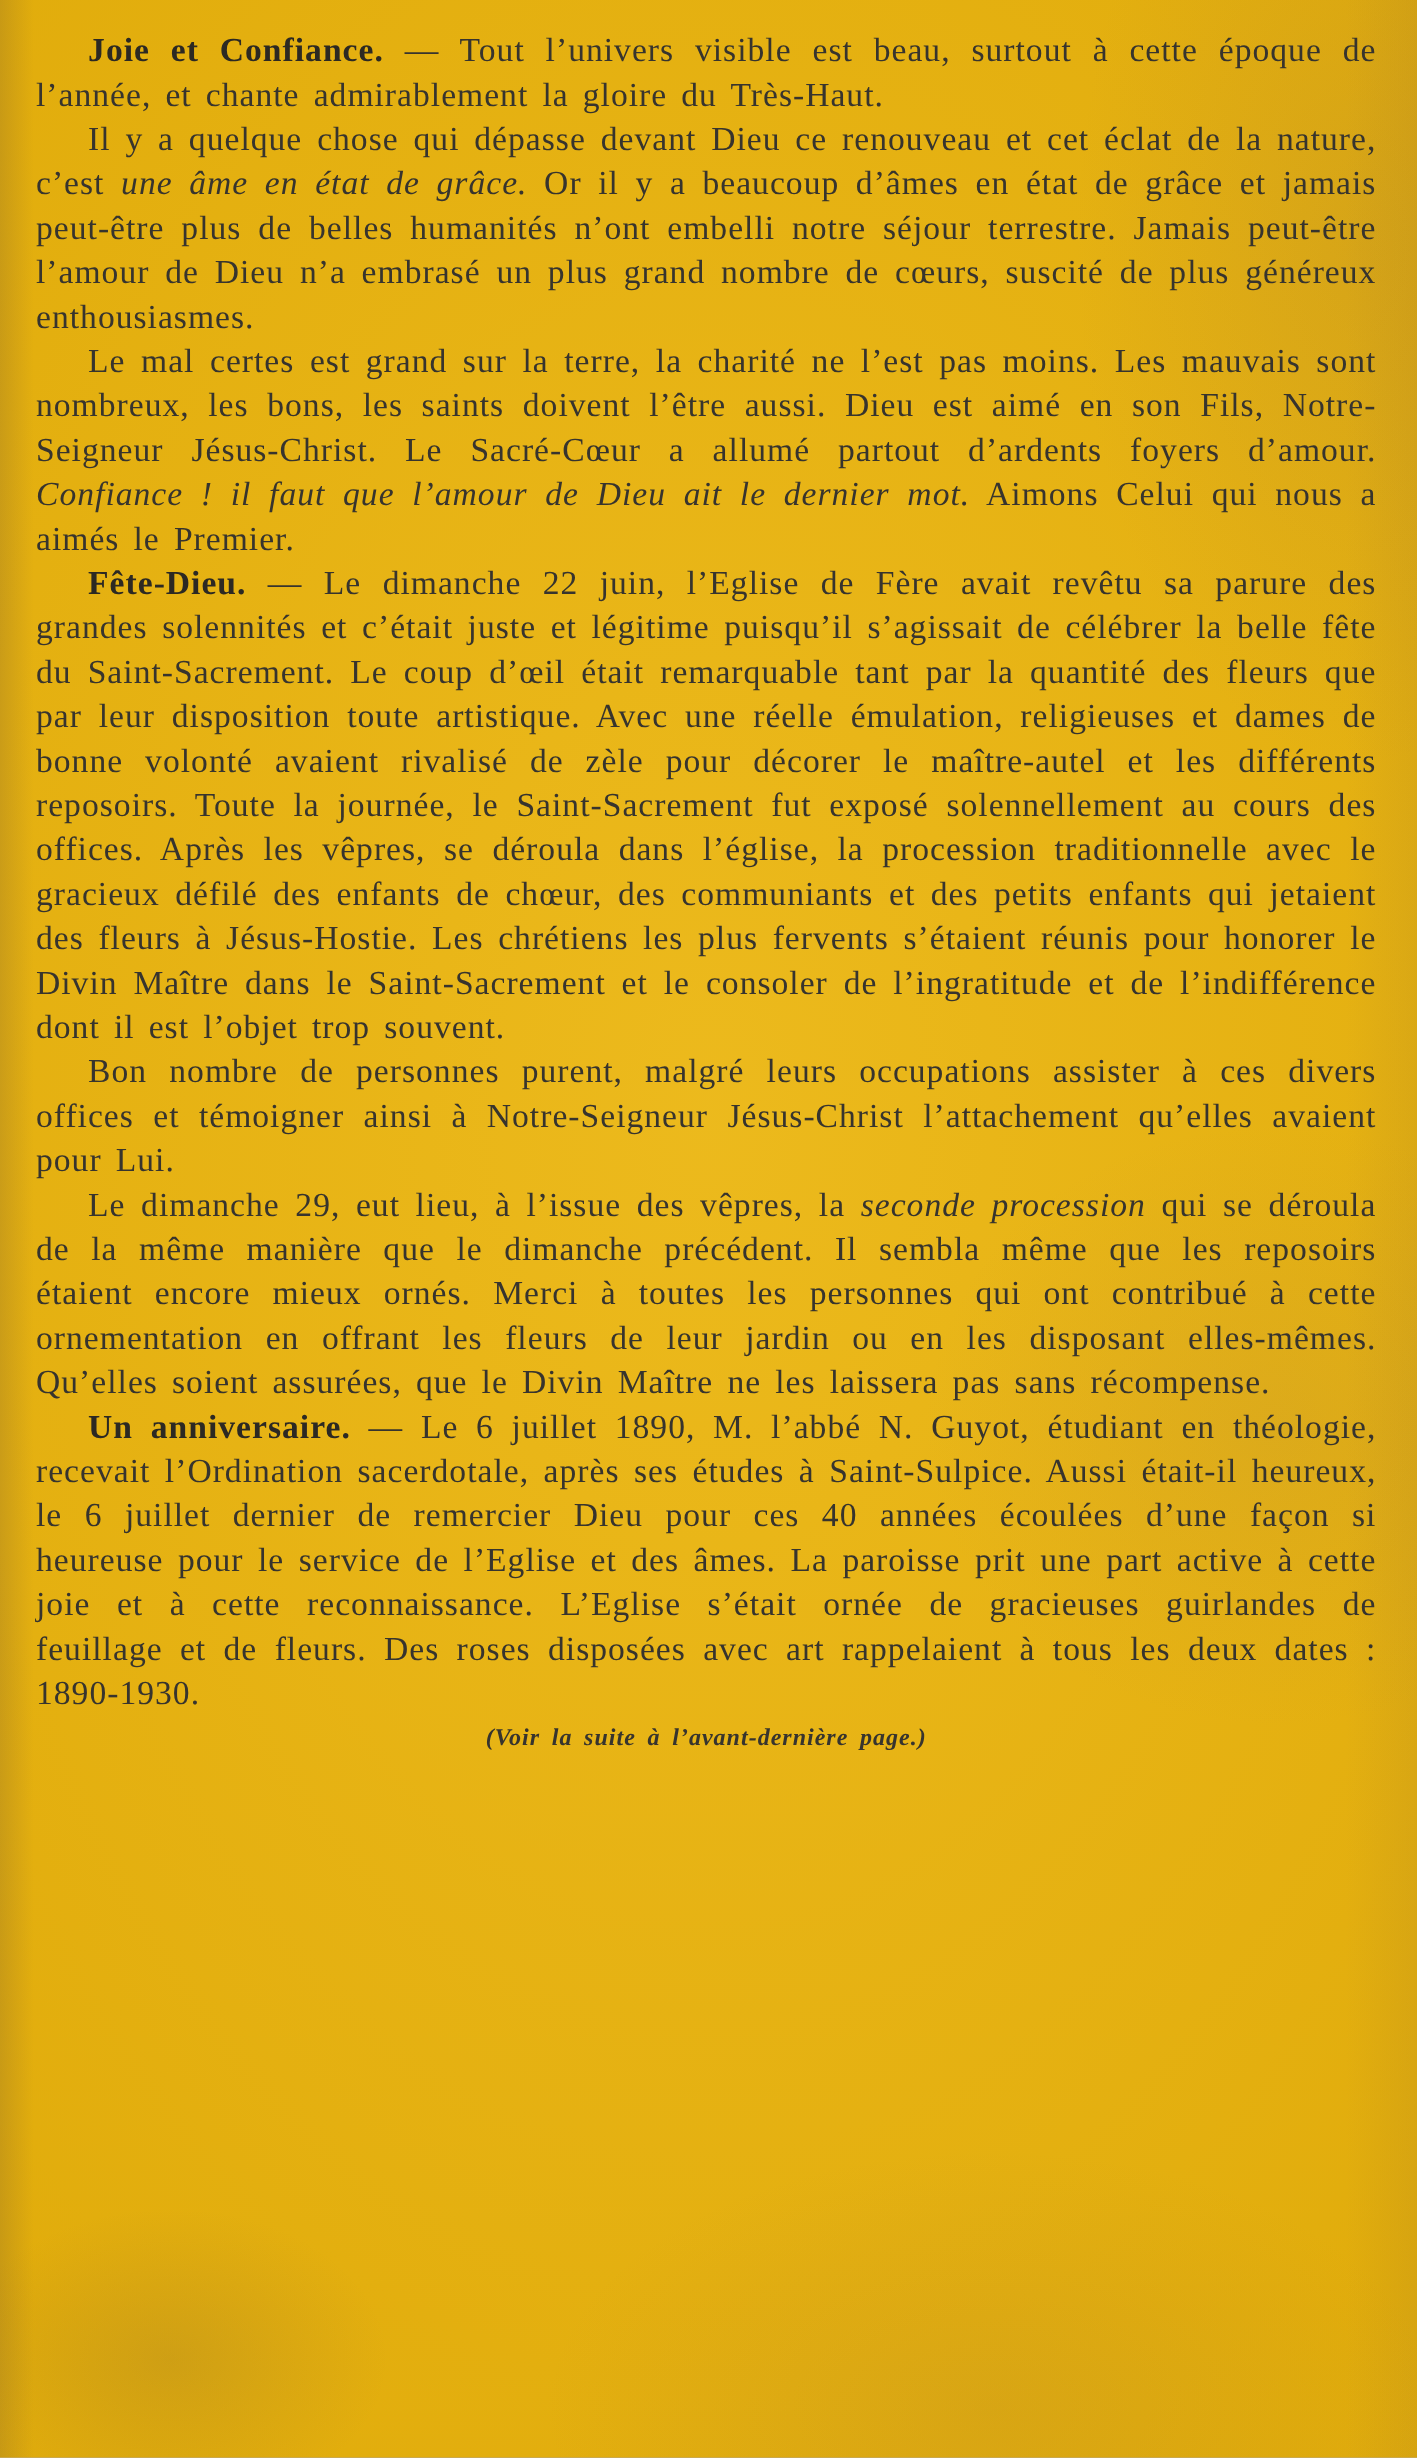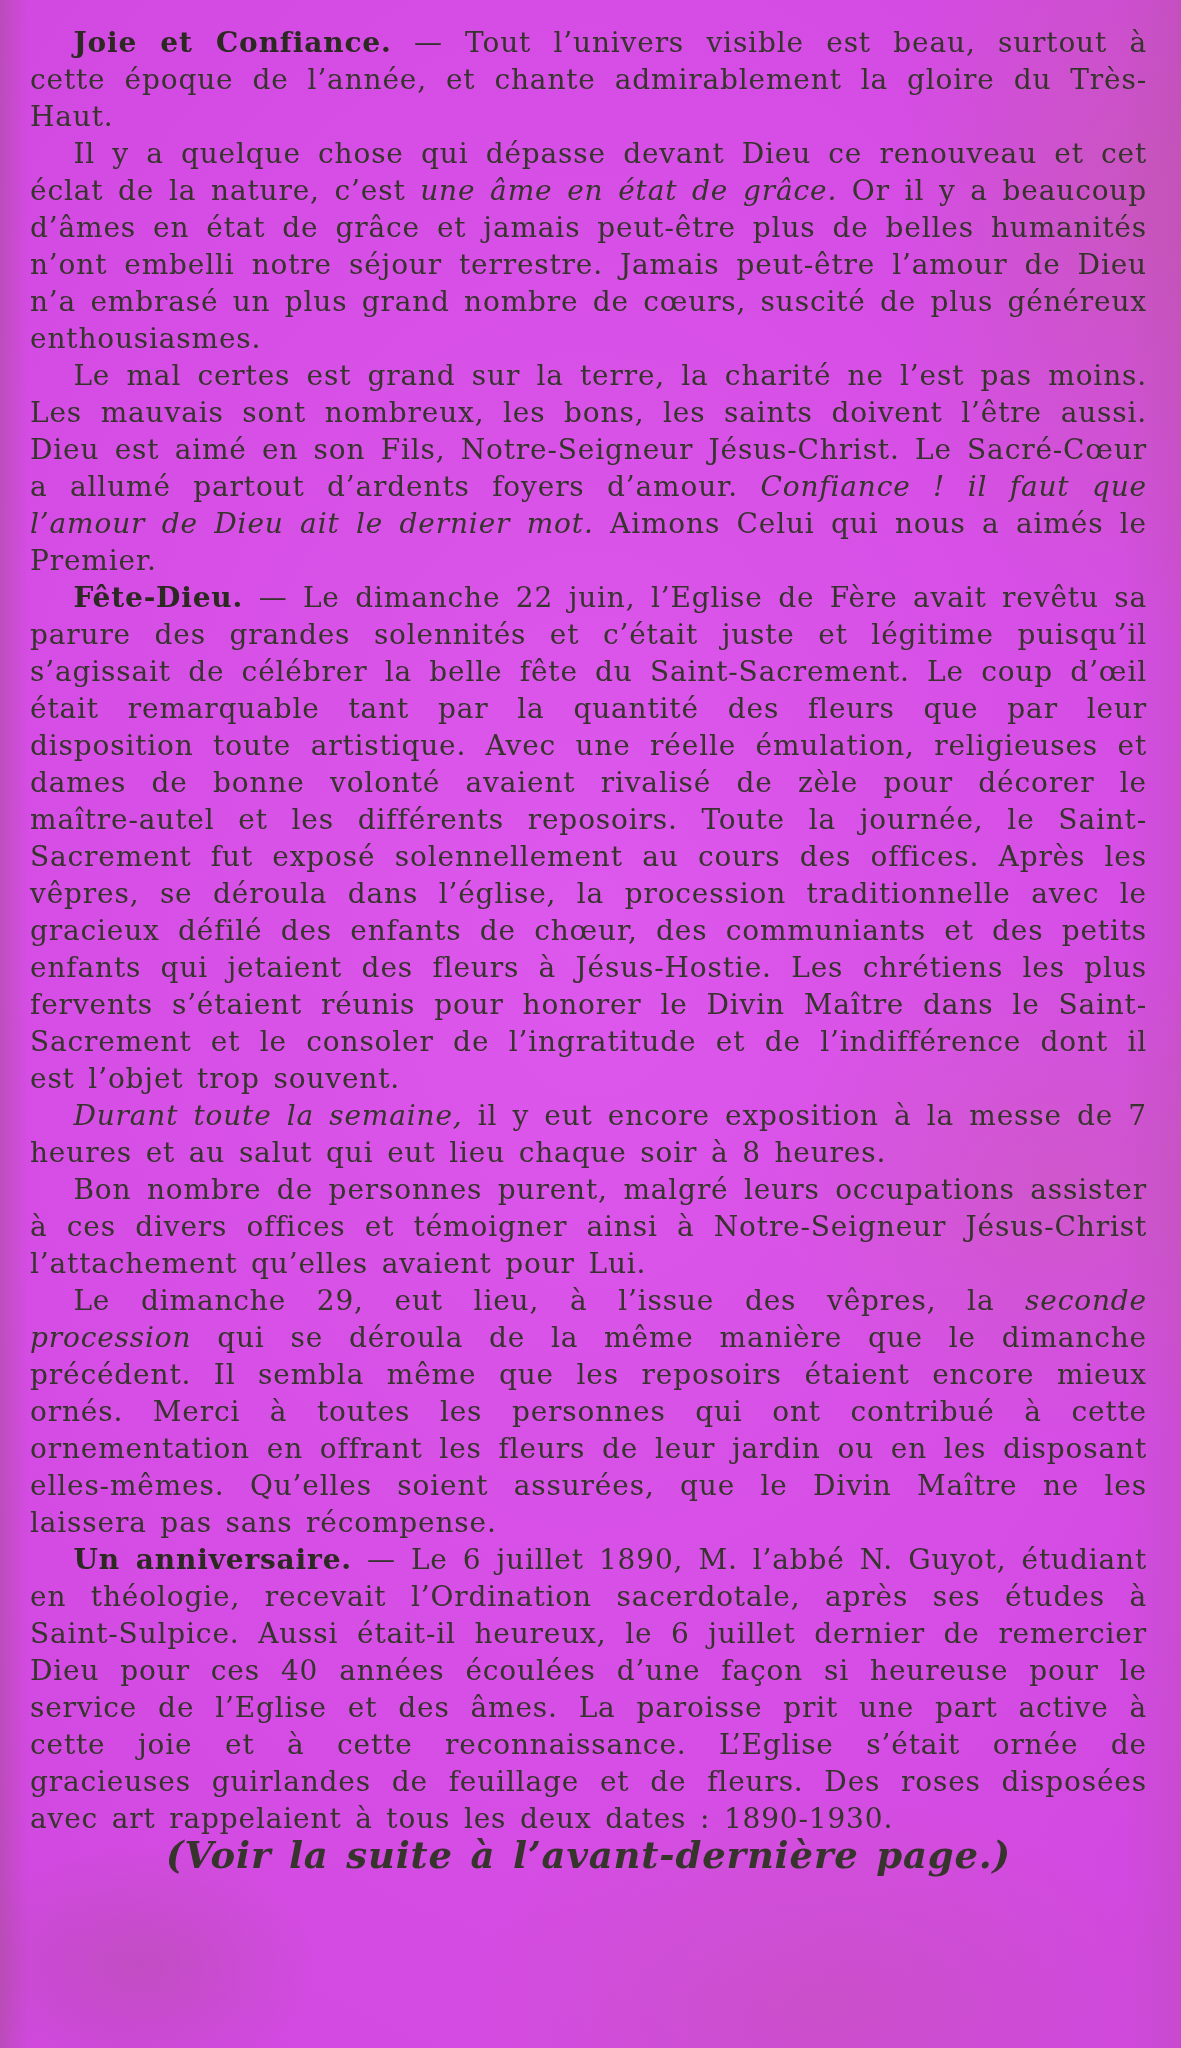--- a/index.html
+++ b/index.html
@@ -46,33 +46,32 @@
   }
   .seg-bold   { font-weight: 700; color: #2c2923; }
   .seg-italic { font-style: italic; }
   .seg-normal { }
   .footer-note {
     position: relative;
     z-index: 1;
     text-align: center;
     font-weight: 700;
     font-style: italic;
-    font-size: 37px;
+    font-size: 20px;
     margin-top: 0;
   }
 </style>
 </head>
 <body>
 
-<div class="page" style="background-color: #d946ef; color: rgb(55, 52, 46);">
+<div class="page" style="background-color: #eab308; color: rgb(55, 52, 46); font-family: Liberation Serif, serif;">
   <div class="texture"></div>
   <main class="article">
       <p class="para"><span class="seg-bold">Joie et Confiance.</span><span class="seg-normal"> — Tout l’univers visible est beau, surtout à cette époque de l’année, et chante admirablement la gloire du Très-Haut.</span></p>
       <p class="para"><span class="seg-normal">Il y a quelque chose qui dépasse devant Dieu ce renouveau et cet éclat de la nature, c’est </span><span class="seg-italic">une âme en état de grâce.</span><span class="seg-normal"> Or il y a beaucoup d’âmes en état de grâce et jamais peut-être plus de belles humanités n’ont embelli notre séjour terrestre. Jamais peut-être l’amour de Dieu n’a embrasé un plus grand nombre de cœurs, suscité de plus généreux enthousiasmes.</span></p>
       <p class="para"><span class="seg-normal">Le mal certes est grand sur la terre, la charité ne l’est pas moins. Les mauvais sont nombreux, les bons, les saints doivent l’être aussi. Dieu est aimé en son Fils, Notre-Seigneur Jésus-Christ. Le Sacré-Cœur a allumé partout d’ardents foyers d’amour. </span><span class="seg-italic">Confiance ! il faut que l’amour de Dieu ait le dernier mot.</span><span class="seg-normal"> Aimons Celui qui nous a aimés le Premier.</span></p>
       <p class="para"><span class="seg-bold">Fête-Dieu.</span><span class="seg-normal"> — Le dimanche 22 juin, l’Eglise de Fère avait revêtu sa parure des grandes solennités et c’était juste et légitime puisqu’il s’agissait de célébrer la belle fête du Saint-Sacrement. Le coup d’œil était remarquable tant par la quantité des fleurs que par leur disposition toute artistique. Avec une réelle émulation, religieuses et dames de bonne volonté avaient rivalisé de zèle pour décorer le maître-autel et les différents reposoirs. Toute la journée, le Saint-Sacrement fut exposé solennellement au cours des offices. Après les vêpres, se déroula dans l’église, la procession traditionnelle avec le gracieux défilé des enfants de chœur, des communiants et des petits enfants qui jetaient des fleurs à Jésus-Hostie. Les chrétiens les plus fervents s’étaient réunis pour honorer le Divin Maître dans le Saint-Sacrement et le consoler de l’ingratitude et de l’indifférence dont il est l’objet trop souvent.</span></p>
-      <p class="para"><span class="seg-italic">Durant toute la semaine,</span><span class="seg-normal"> il y eut encore exposition à la messe de 7 heures et au salut qui eut lieu chaque soir à 8 heures.</span></p>
       <p class="para"><span class="seg-normal">Bon nombre de personnes purent, malgré leurs occupations assister à ces divers offices et témoigner ainsi à Notre-Seigneur Jésus-Christ l’attachement qu’elles avaient pour Lui.</span></p>
       <p class="para"><span class="seg-normal">Le dimanche 29, eut lieu, à l’issue des vêpres, la </span><span class="seg-italic">seconde procession</span><span class="seg-normal"> qui se déroula de la même manière que le dimanche précédent. Il sembla même que les reposoirs étaient encore mieux ornés. Merci à toutes les personnes qui ont contribué à cette ornementation en offrant les fleurs de leur jardin ou en les disposant elles-mêmes. Qu’elles soient assurées, que le Divin Maître ne les laissera pas sans récompense.</span></p>
       <p class="para"><span class="seg-bold">Un anniversaire.</span><span class="seg-normal"> — Le 6 juillet 1890, M. l’abbé N. Guyot, étudiant en théologie, recevait l’Ordination sacerdotale, après ses études à Saint-Sulpice. Aussi était-il heureux, le 6 juillet dernier de remercier Dieu pour ces 40 années écoulées d’une façon si heureuse pour le service de l’Eglise et des âmes. La paroisse prit une part active à cette joie et à cette reconnaissance. L’Eglise s’était ornée de gracieuses guirlandes de feuillage et de fleurs. Des roses disposées avec art rappelaient à tous les deux dates : 1890-1930.</span></p>
     </main>
   <div class="footer-note">(Voir la suite à l’avant-dernière page.)</div>
 </div>
 
 </body></html>

